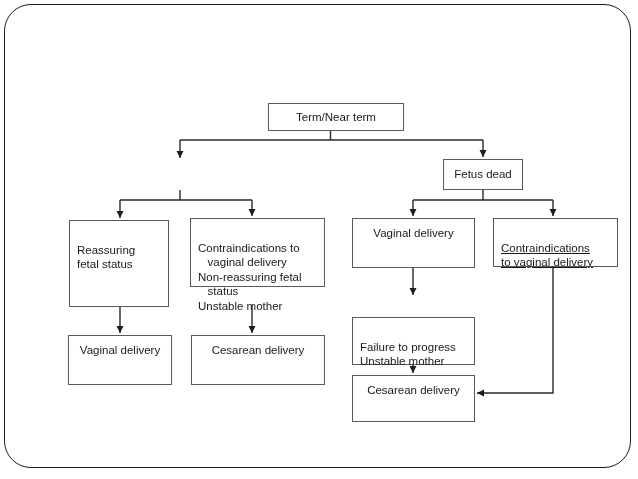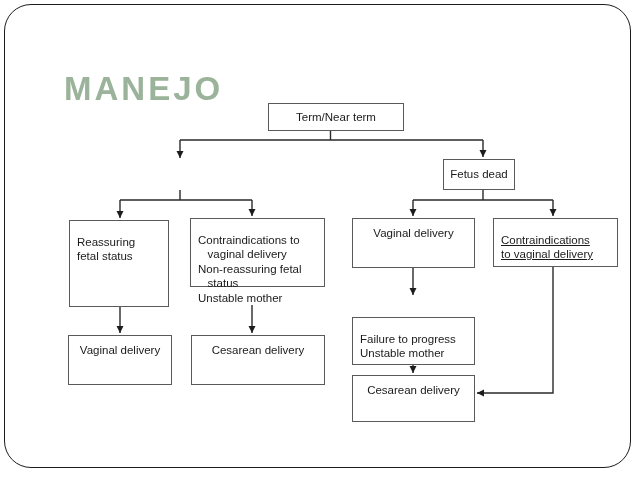--- a/index.html
+++ b/index.html
@@ -56,44 +56,43 @@
     display: flex;
     align-items: center;
     justify-content: center;
     text-align: center;
   }
   .node.topcenter {
     text-align: center;
     padding-top: 7px;
   }
   .node.topleft {
-    padding: 14px 7px;
+    padding: 22px 7px;
     text-align: left;
   }
   
   .n-term          { left:268px; top:103px; width:136px; height:28px; }
   .n-fetus-alive   { left:139px; top:160px; width:81px;  height:30px; }
-  .n-fetus-dead    { left:443px; top:159px; width:72px;  height:31px; }
+  .n-fetus-dead    { left:443px; top:159px; width:80px;  height:31px; }
   .n-reassuring    { left:69px;  top:220px; width:100px; height:87px; }
   .n-contra-left   { left:190px; top:218px; width:135px; height:69px; }
   .n-vaginal-mid   { left:352px; top:218px; width:123px; height:50px; }
   .n-contra-right  { left:493px; top:218px; width:125px; height:49px;text-decoration:underline; }
   .n-vaginal-out   { left:68px;  top:335px; width:104px; height:50px; }
   .n-cesarean-left { left:191px; top:335px; width:134px; height:50px; }
   .n-failure       { left:352px; top:297px; width:123px; height:48px;margin-top:20px; }
   .n-cesarean-right{ left:352px; top:375px; width:123px; height:47px; }
 </style>
 </head>
 <body>
 
 <div id="stage">
 
   <div class="slide-frame"></div>
 
-  <h1 class="slide-title">MANEJO</h1>
 
   <svg class="connectors" viewBox="0 0 638 479">
     <defs>
       <marker id="arrow" markerUnits="userSpaceOnUse" markerWidth="8" markerHeight="8" refX="7" refY="3.5" orient="auto">
         <path d="M0,0 L7,3.5 L0,7 Z" fill="#1c1c1c"></path>
       </marker>
     </defs>
     <g stroke="#2a2a2a" stroke-width="1.4" fill="none">
 
       <path d="M330.5,131 V140 M180,140 H483"></path>

